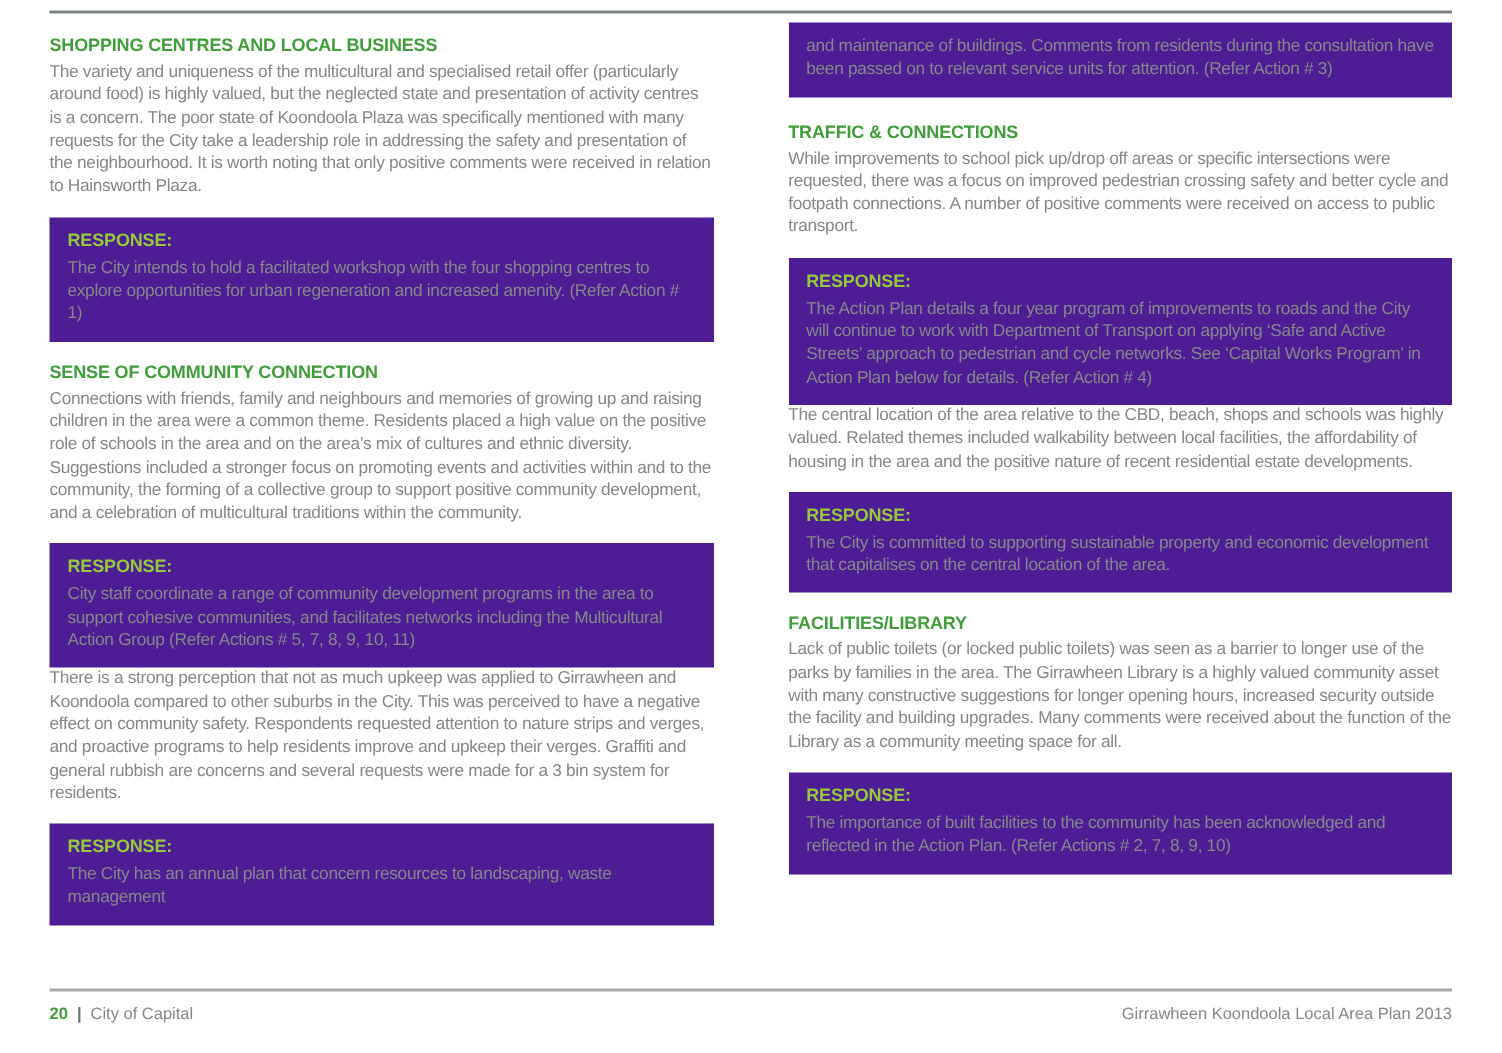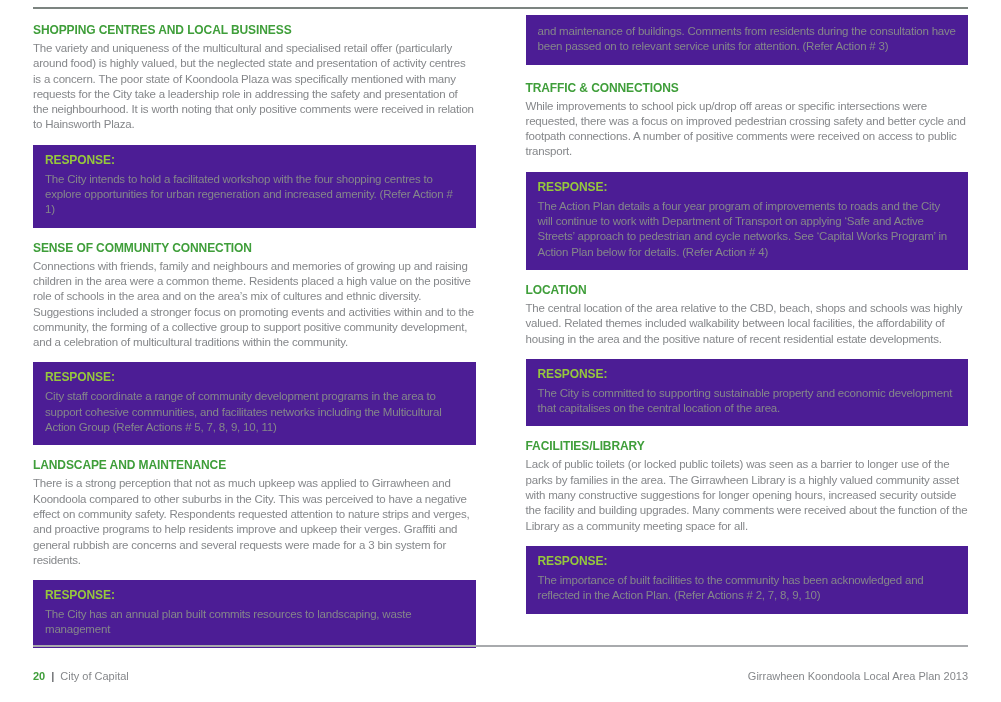--- a/index.html
+++ b/index.html
@@ -66,21 +66,21 @@
     padding: 9px 12px 10px 12px;
     margin-top: 0;
   }
   .right-col .first-heading { margin-top: 16px; }
   .footer {
     position: absolute;
     left: 33px;
     right: 33px;
     bottom: 20px;
     border-top: 2px solid #a8aaad;
-    padding-top: 23px;
+    padding-top: 9px;
     display: flex;
     justify-content: space-between;
     font-size: 11px;
     color: #85878a;
     gap: 27px;
   }
   .footer-left { display: flex; align-items: baseline; gap: 6px; }
   .page-number { color: #3f9e3a; font-weight: bold; }
   .footer-sep { color: #6d6f72; font-weight: bold; }
 </style>
@@ -104,45 +104,43 @@
       </div>
 
       <h3 class="section-heading">SENSE OF COMMUNITY CONNECTION</h3>
       <p class="body-text">Connections with friends, family and neighbours and memories of growing up and raising children in the area were a common theme.  Residents placed a high value on the positive role of schools in the area and on the area’s mix of cultures and ethnic diversity. Suggestions included a stronger focus on promoting events and activities within and to the community, the forming of a collective group to support positive community development, and a celebration of multicultural traditions within the community.</p>
 
       <div class="response-box">
         <div class="response-label">RESPONSE:</div>
         <div class="body-text">City staff coordinate a range of community development programs in the area to support cohesive communities, and facilitates networks including the Multicultural Action Group (Refer Actions # 5, 7, 8, 9, 10, 11)</div>
       </div>
 
-      <h3 class="section-heading">LANDSCAPE AND MAINTENANCE</h3>
       <p class="body-text">There is a strong perception that not as much upkeep was applied to Girrawheen and Koondoola compared to other suburbs in the City.  This was perceived to have a negative effect on community safety. Respondents requested attention to nature strips and verges, and proactive programs to help residents improve and upkeep their verges. Graffiti and general rubbish are concerns and several requests were made for a 3 bin system for residents.</p>
 
       <div class="response-box">
         <div class="response-label">RESPONSE:</div>
-        <div class="body-text">The City has an annual plan built commits resources to landscaping, waste management</div>
+        <div class="body-text">The City has an annual plan that concern resources to landscaping, waste management</div>
       </div>
 
     </div>
 
     <div class="col right-col">
 
       <div class="continuation-box">
         <div class="body-text">and maintenance of buildings. Comments from residents during the consultation have been passed on to relevant service units for attention. (Refer Action # 3)</div>
       </div>
 
       <h3 class="section-heading first-heading">TRAFFIC &amp; CONNECTIONS</h3>
       <p class="body-text">While improvements to school pick up/drop off areas or specific intersections were requested, there was a focus on improved pedestrian crossing safety and better cycle and footpath connections.  A number of positive comments were received on access to public transport.</p>
 
       <div class="response-box">
         <div class="response-label">RESPONSE:</div>
         <div class="body-text">The Action Plan details a four year program of improvements to roads and the City will continue to work with Department of Transport on applying ‘Safe and Active Streets’ approach to pedestrian and cycle networks. See ‘Capital Works Program’ in Action Plan below for details. (Refer Action # 4)</div>
       </div>
 
-      <h3 class="section-heading">LOCATION</h3>
       <p class="body-text">The central location of the area relative to the CBD, beach, shops and schools was highly valued.  Related themes included walkability between local facilities, the affordability of housing in the area and the positive nature of recent residential estate developments.</p>
 
       <div class="response-box">
         <div class="response-label">RESPONSE:</div>
         <div class="body-text">The City is committed to supporting sustainable property and economic development that capitalises on the central location of the area.</div>
       </div>
 
       <h3 class="section-heading">FACILITIES/LIBRARY</h3>
       <p class="body-text">Lack of public toilets (or locked public toilets) was seen as a barrier to longer use of the parks by families in the area.  The Girrawheen Library is a highly valued community asset with many constructive suggestions for longer opening hours, increased security outside the facility and building upgrades. Many comments were received about the function of the Library as a community meeting space for all.</p>
 

